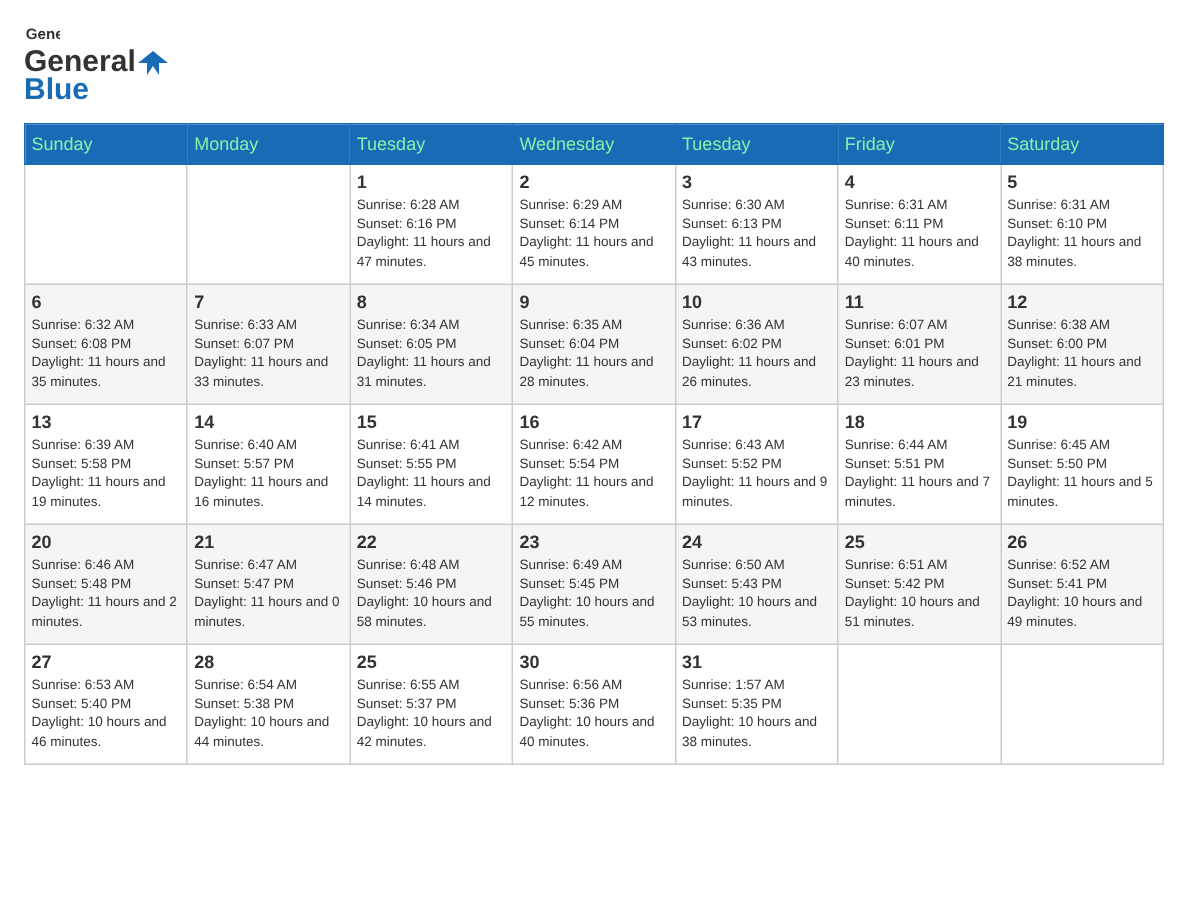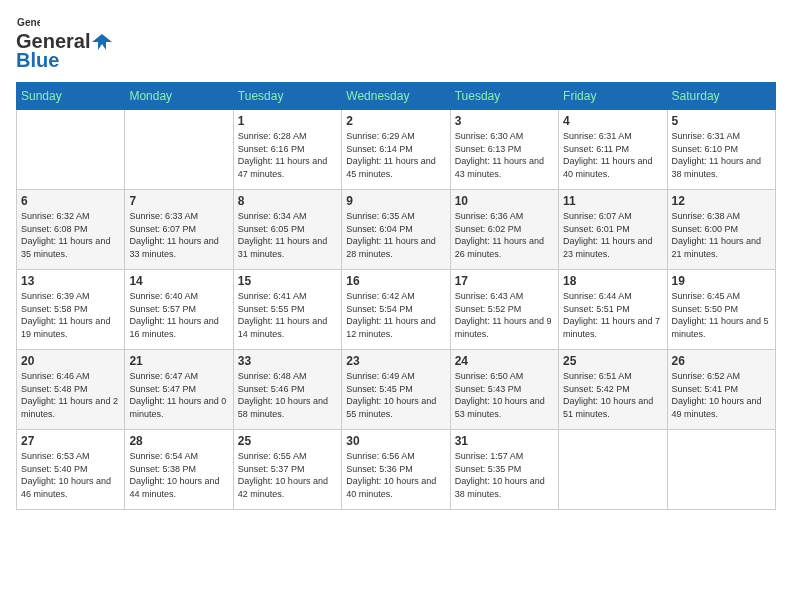--- a/index.html
+++ b/index.html
@@ -253,21 +253,21 @@
 Sunset: 5:48 PM
 Daylight: 11 hours and 2 minutes.</div>
         </td>
         <td>
           <span class="day-num">21</span>
           <div class="cell-info">Sunrise: 6:47 AM
 Sunset: 5:47 PM
 Daylight: 11 hours and 0 minutes.</div>
         </td>
         <td>
-          <span class="day-num">33</span>
+          <span class="day-num">22</span>
           <div class="cell-info">Sunrise: 6:48 AM
 Sunset: 5:46 PM
 Daylight: 10 hours and 58 minutes.</div>
         </td>
         <td>
           <span class="day-num">23</span>
           <div class="cell-info">Sunrise: 6:49 AM
 Sunset: 5:45 PM
 Daylight: 10 hours and 55 minutes.</div>
         </td>

